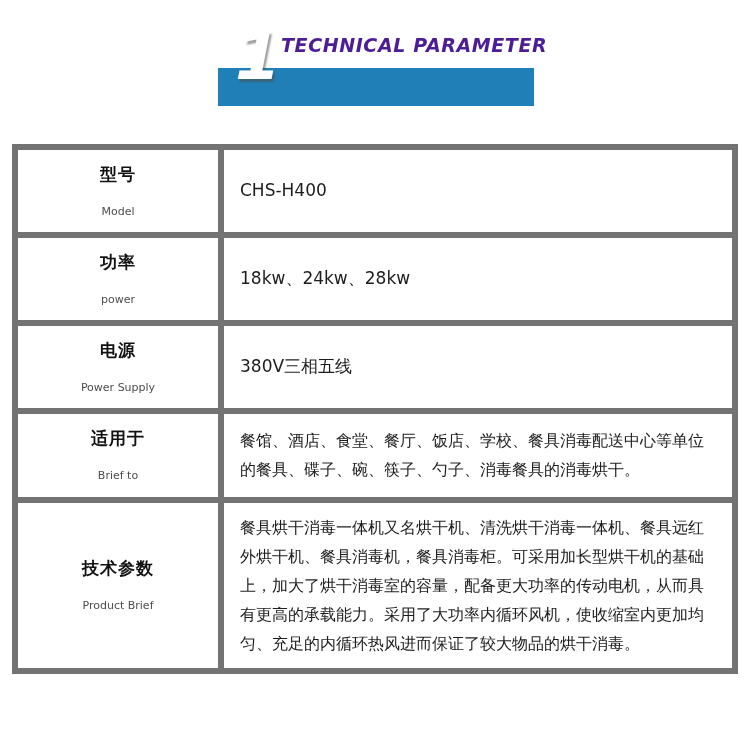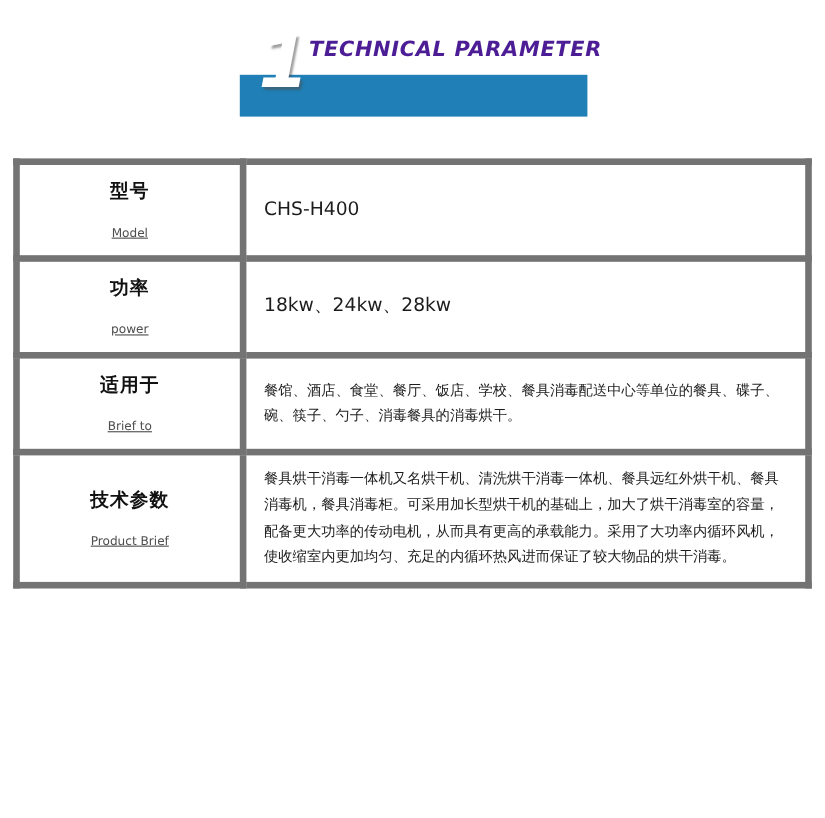--- a/index.html
+++ b/index.html
@@ -98,31 +98,30 @@
     font-weight: bold;
     color: #111111;
     line-height: 1.45;
     letter-spacing: 1px;
   }
   .label-en {
     font-size: 11px;
     color: #4d4d4d;
     line-height: 1.5;
     margin-top: 17px;
-    text-decoration: underline;
   }
   .value-cell {
     padding: 10px 14px 10px 16px;
     font-size: 17px;
     color: #1c1c1c;
     line-height: 1.75;
     text-align: left;
   }
   .value-cell.long {
-    font-size: 13px;
+    font-size: 16px;
     line-height: 1.82;
   }
   .r1 { height: 74px; }
   .r2 { height: 84px; }
   .r3 { height: 66px; padding-left: 20px; }
   .r4 { height: 70px; }
   .r5 { height: 68px; }
   .r6 { height: 88px; }
   .r7 { height: 118px; }
 </style>
@@ -152,20 +151,31 @@
       <td class="col-label">
         <div class="label-cell">
           <div class="label-cn">功率</div>
           <div class="label-en">power</div>
         </div>
       </td>
       <td class="col-value">
         <div class="value-cell">18kw、24kw、28kw</div>
       </td>
     </tr>
+    <tr class="r4">
+      <td class="col-label">
+        <div class="label-cell">
+          <div class="label-cn">电源</div>
+          <div class="label-en">Power Supply</div>
+        </div>
+      </td>
+      <td class="col-value">
+        <div class="value-cell">380V三相五线</div>
+      </td>
+    </tr>
     <tr class="r6">
       <td class="col-label">
         <div class="label-cell">
           <div class="label-cn">适用于</div>
           <div class="label-en">Brief to</div>
         </div>
       </td>
       <td class="col-value">
         <div class="value-cell long">餐馆、酒店、食堂、餐厅、饭店、学校、餐具消毒配送中心等单位的餐具、碟子、碗、筷子、勺子、消毒餐具的消毒烘干。</div>
       </td>

